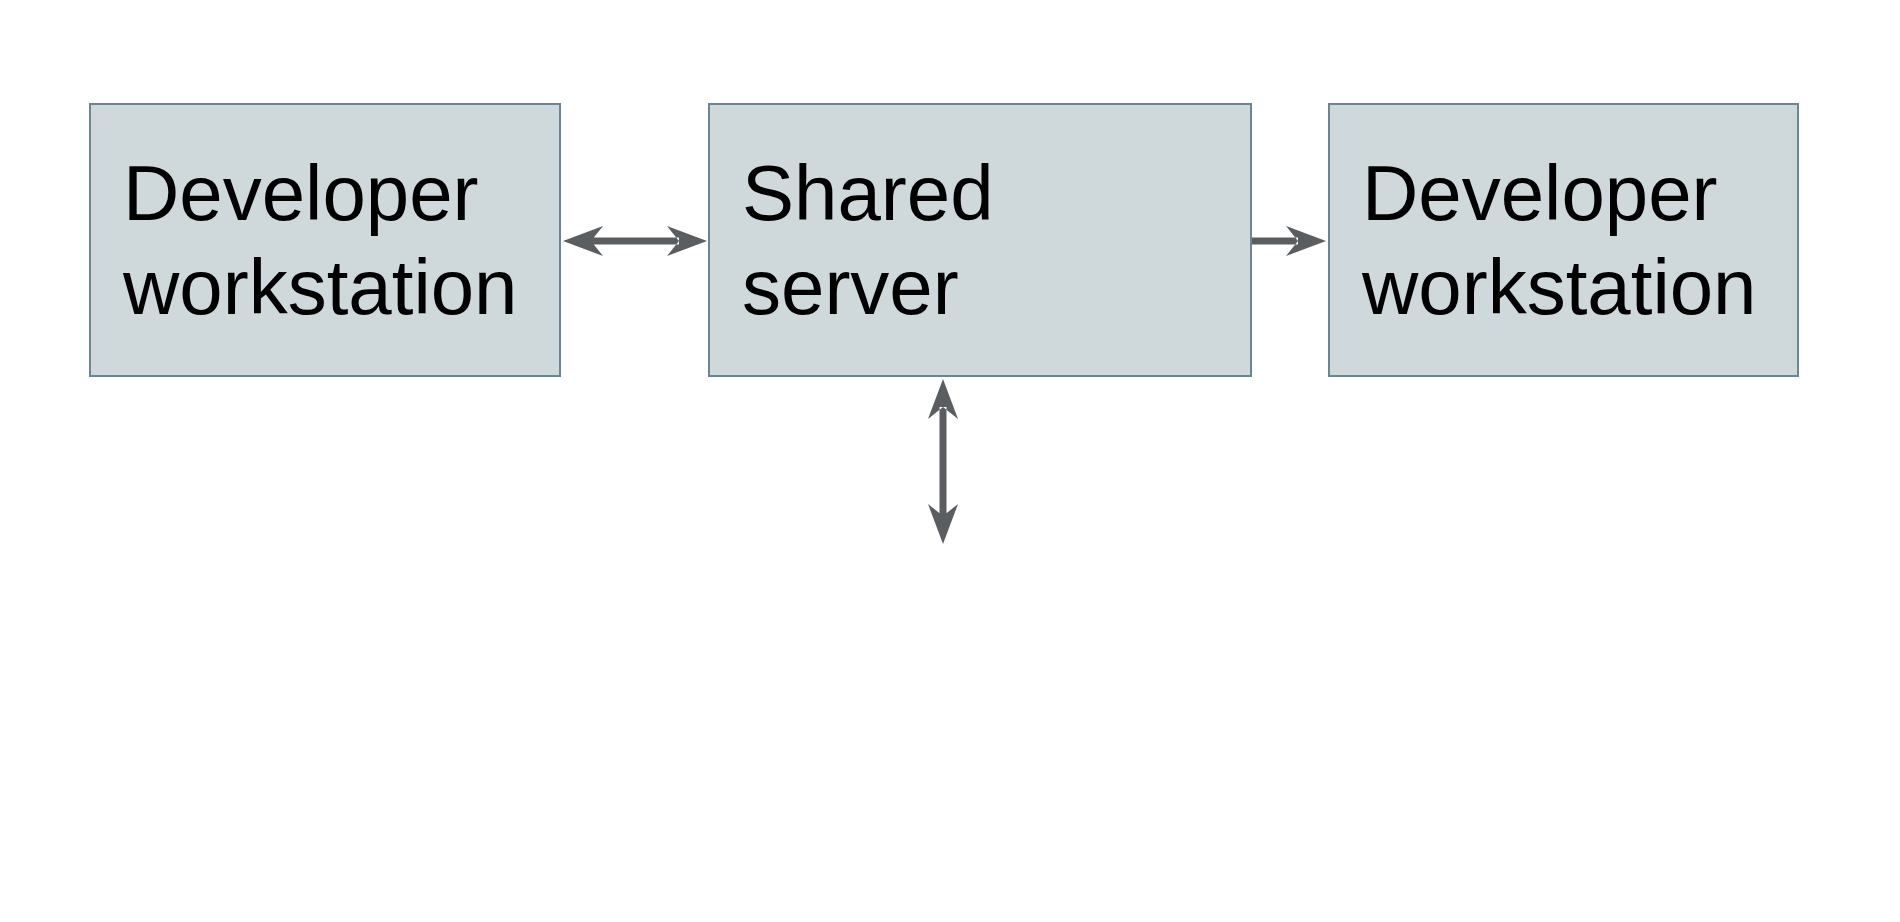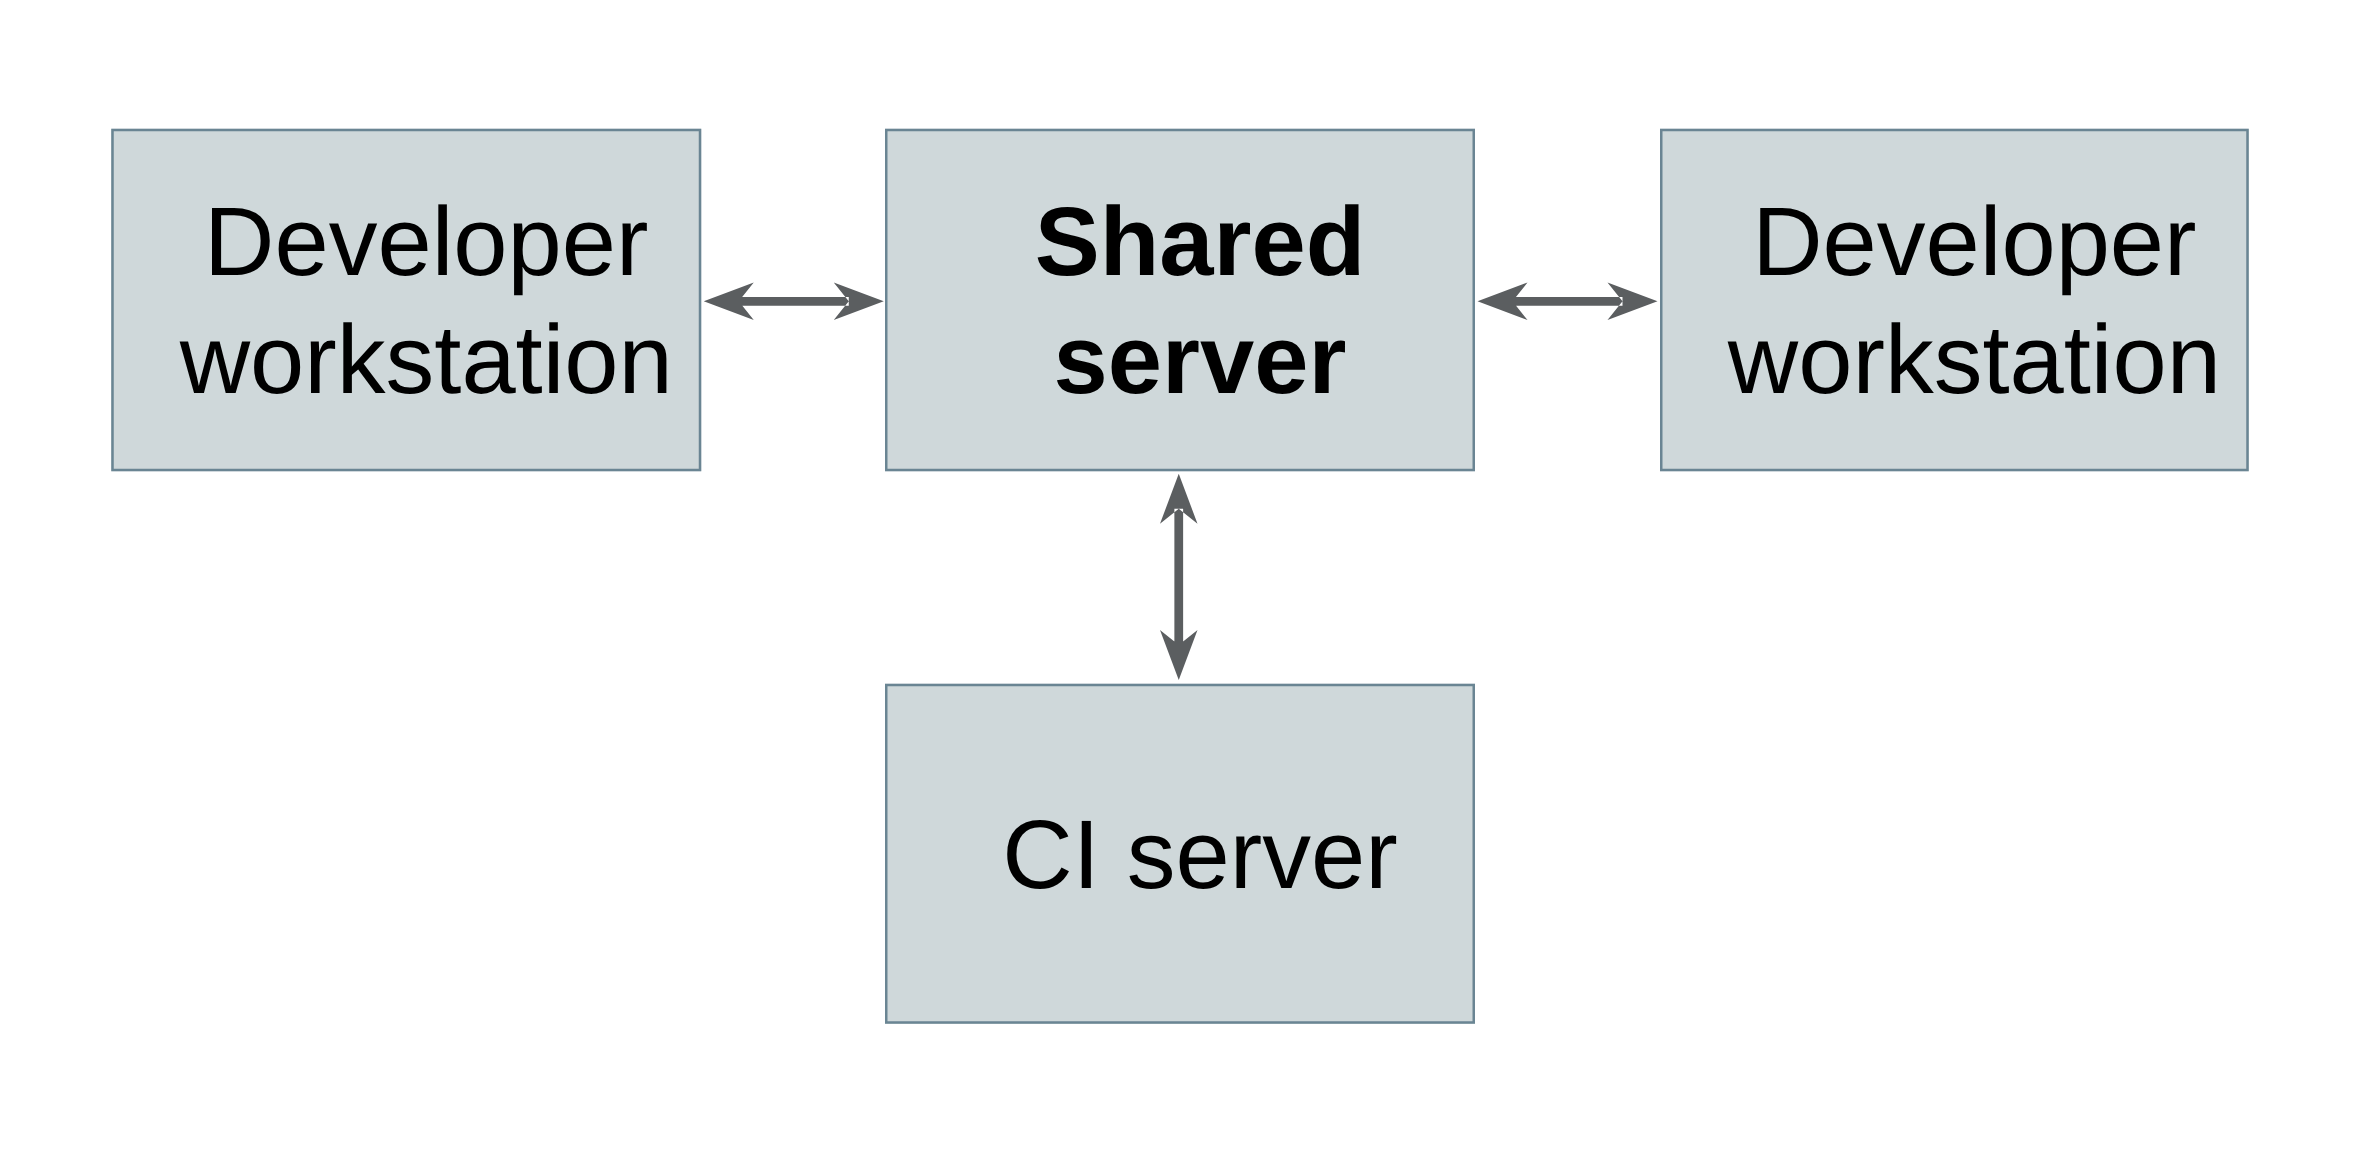--- a/index.html
+++ b/index.html
@@ -24,32 +24,32 @@
     width: 1900px; height: 922px;
     pointer-events: none;
   }
   .node {
     position: absolute;
     box-sizing: border-box;
     background: var(--node-fill);
     border: 2px solid var(--node-border);
     display: flex;
     flex-direction: column;
-    align-items: center;
+    align-items: flex-start;
     justify-content: center;
     text-align: center;
     color: var(--text);
     font-size: 78px;
     line-height: 94px;
     letter-spacing: 0px;
     white-space: nowrap;
     padding-left: 32px;
   }
   .node-dev-left   { left:  89px; top: 103px; width: 472px; height: 274px; }
-  .node-shared-cache { left: 708px; top: 103px; width: 472px; height: 274px; font-weight: bold; }
+  .node-shared-cache { left: 708px; top: 103px; width: 544px; height: 274px; }
   .node-dev-right  { left: 1328px; top: 103px; width: 471px; height: 274px; }
   .node-ci-server  { left: 708px; top: 547px; width: 472px; height: 272px; }
 </style>
 </head>
 <body>
 
 <div class="canvas">
 
   <svg class="edges" viewBox="0 0 1900 922" xmlns="http://www.w3.org/2000/svg">
     <g>
@@ -77,17 +77,14 @@
   <div class="node node-shared-cache">
     <div class="line">Shared</div>
     <div class="line">server</div>
   </div>
 
   <div class="node node-dev-right">
     <div class="line">Developer</div>
     <div class="line">workstation</div>
   </div>
 
-  <div class="node node-ci-server">
-    <div class="line">CI server</div>
-  </div>
 
 </div>
 
 </body></html>

